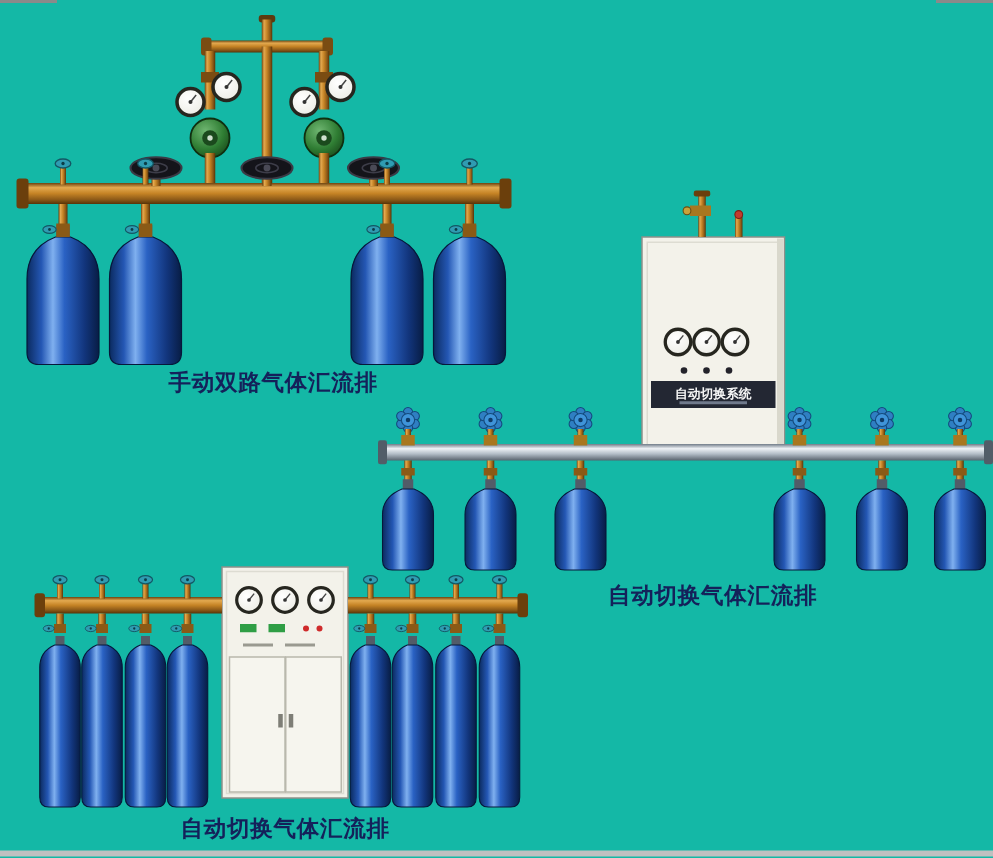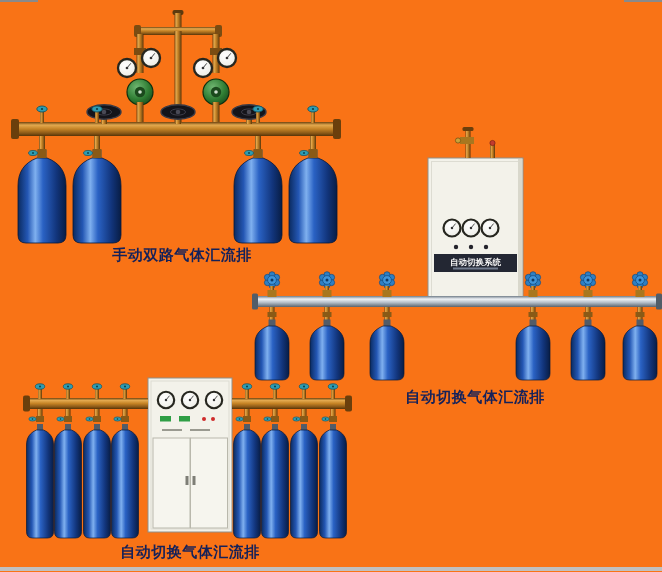--- a/index.html
+++ b/index.html
@@ -2,21 +2,21 @@
 <html><head>
 <meta charset="utf-8">
 <style>
   * { margin: 0; padding: 0; box-sizing: border-box; }
   html, body { background: #ffffff; }
   body { font-family: "Liberation Sans", sans-serif; }
   .canvas {
     position: relative;
     width: 662px;
     height: 572px;
-    background: #f97316;
+    background: #14b8a6;
     overflow: hidden;
   }
   .fig { position: absolute; }
   .caption {
     position: absolute;
     text-align: center;
     font-size: 15px;
     font-weight: bold;
     letter-spacing: 0.5px;
     color: #14215a;

